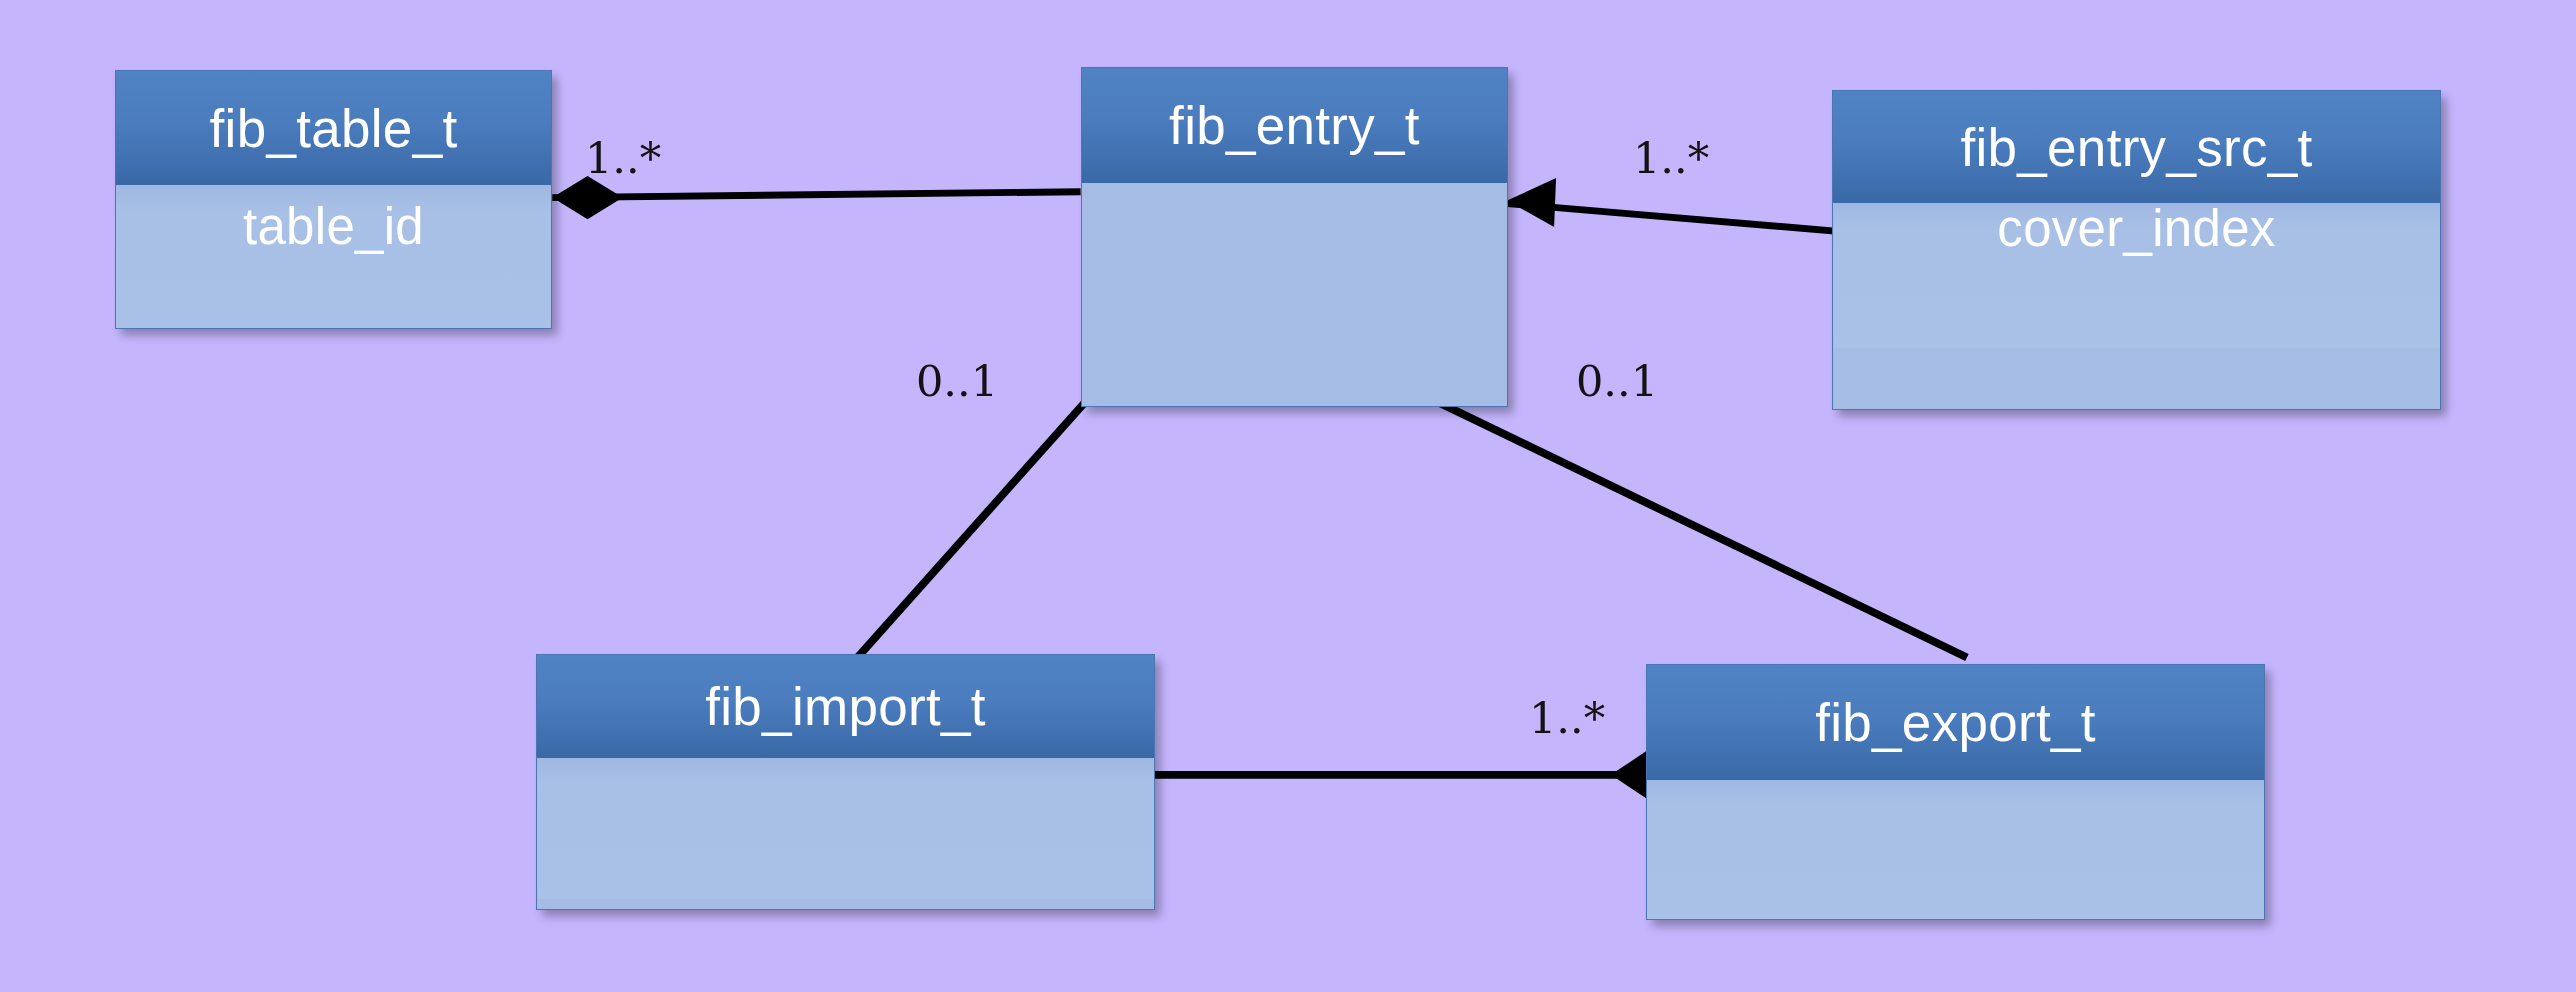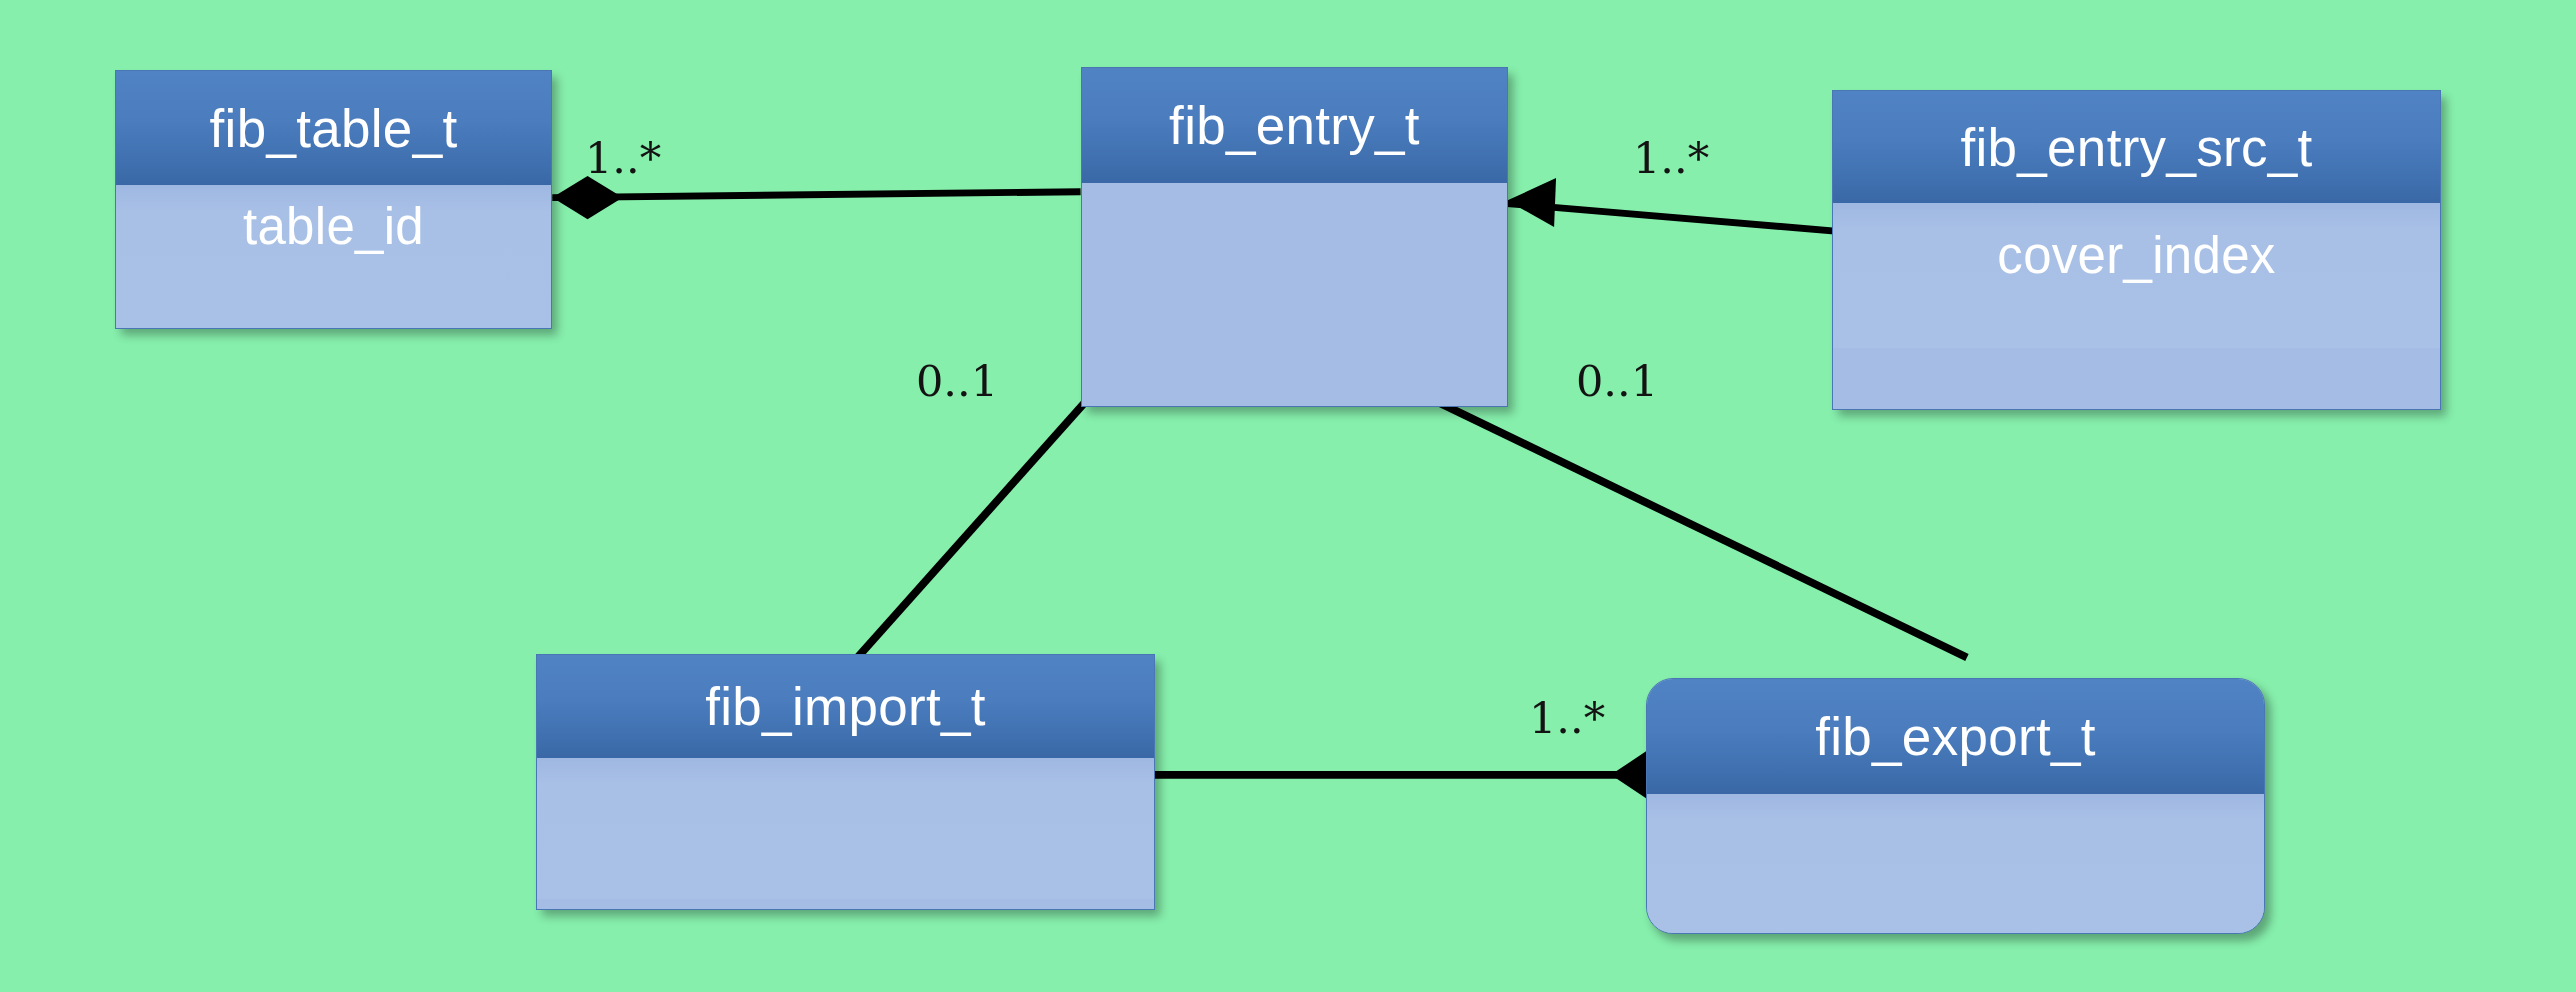--- a/index.html
+++ b/index.html
@@ -8,21 +8,21 @@
     padding: 0;
     background: #ffffff;
   }
   body {
     font-family: "Liberation Sans", sans-serif;
   }
   #canvas {
     position: relative;
     width: 2576px;
     height: 992px;
-    background: #86efac;
+    background: #c4b5fd;
     overflow: hidden;
   }
 
   
   #edges {
     position: absolute;
     left: 0;
     top: 0;
     width: 2576px;
     height: 992px;
@@ -72,27 +72,27 @@
   #box-fib-table-t      { left: 115px;  top: 70px;  width: 437px; height: 259px; }
   #box-fib-table-t      .uml-header { height: 114px; }
   #box-fib-table-t      .uml-body   { height: 146px; padding-top: 16px; }
 
   #box-fib-entry-t      { left: 1081px; top: 67px;  width: 427px; height: 340px; }
   #box-fib-entry-t      .uml-header { height: 115px; }
   #box-fib-entry-t      .uml-body   { height: 149px; padding-top: 29px; }
 
   #box-fib-entry-src-t  { left: 1832px; top: 90px;  width: 609px; height: 320px; }
   #box-fib-entry-src-t  .uml-header { height: 112px; }
-  #box-fib-entry-src-t  .uml-body   { height: 145px; padding-top: 27px; }
+  #box-fib-entry-src-t  .uml-body   { height: 145px; }
 
   #box-fib-import-t     { left: 536px;  top: 654px; width: 619px; height: 256px; }
   #box-fib-import-t     .uml-header { height: 103px; }
   #box-fib-import-t     .uml-body   { height: 141px; }
 
-  #box-fib-export-t     { left: 1646px; top: 678px; width: 619px; height: 256px; border-radius: 27px; }
+  #box-fib-export-t     { left: 1646px; top: 664px; width: 619px; height: 256px; }
   #box-fib-export-t     .uml-header { height: 115px; }
   #box-fib-export-t     .uml-body   { height: 141px; }
 
   
   .mult-label {
     position: absolute;
     font-family: "DejaVu Serif", serif;
     font-size: 43px;
     color: #131313;
     white-space: nowrap;

